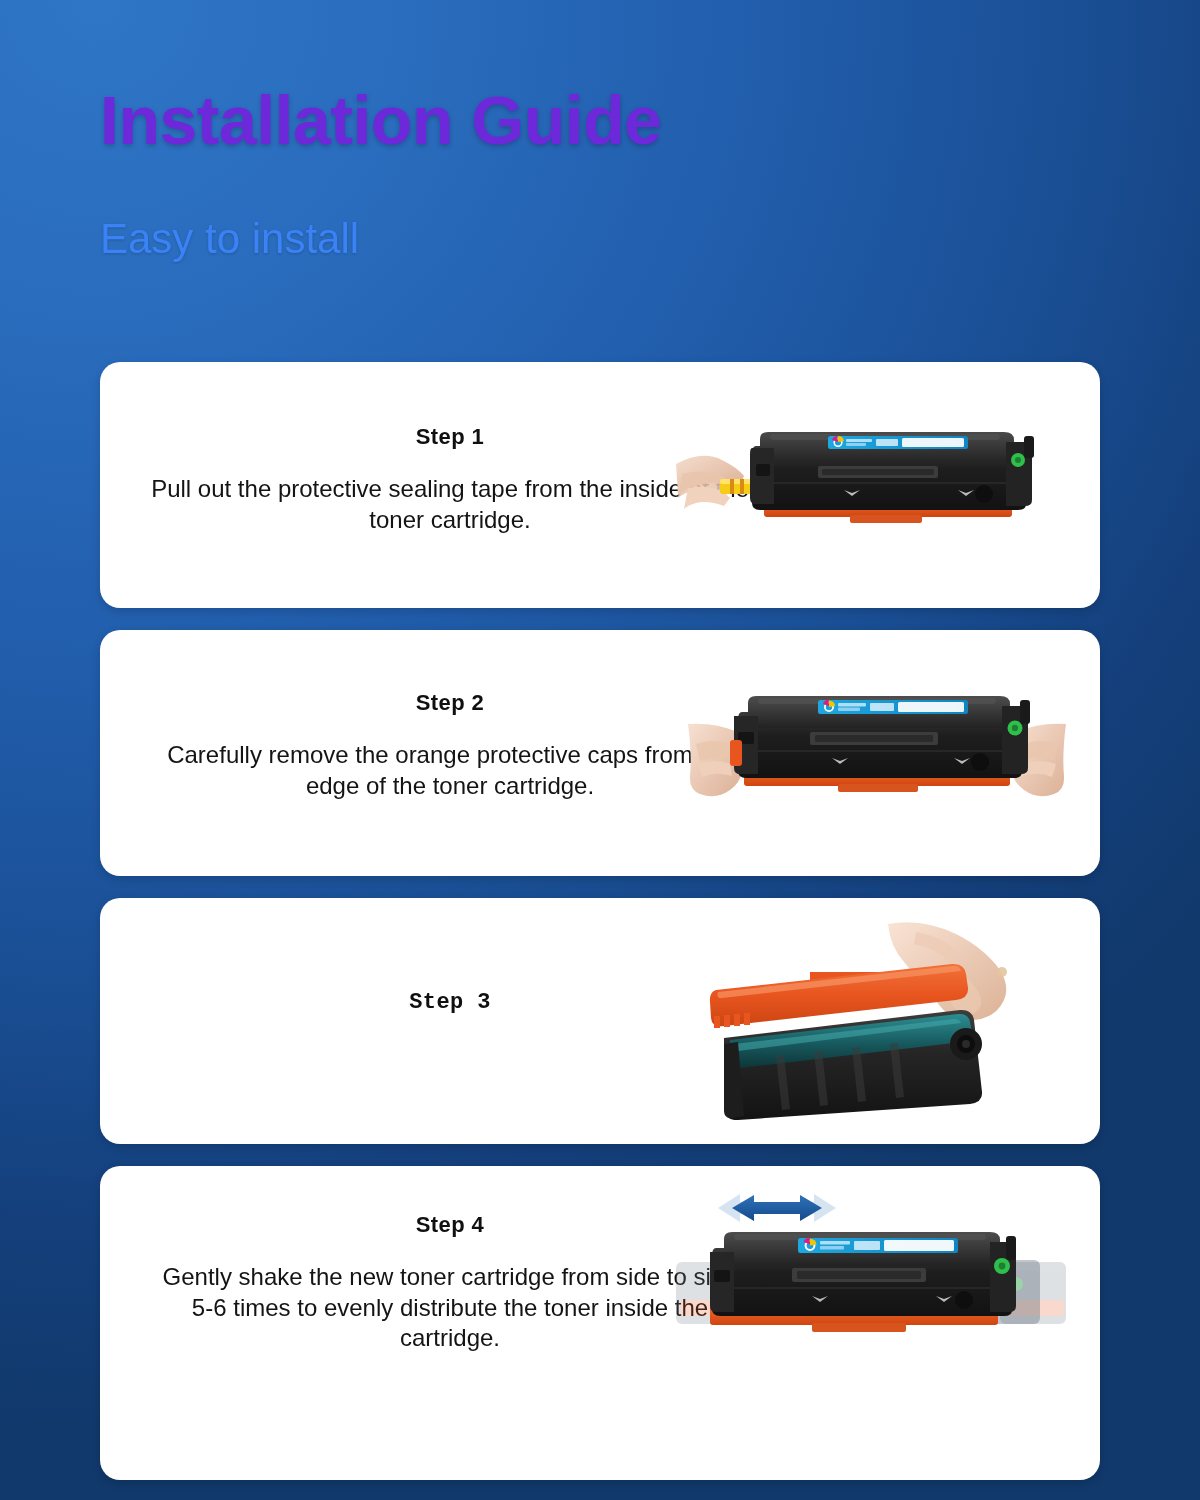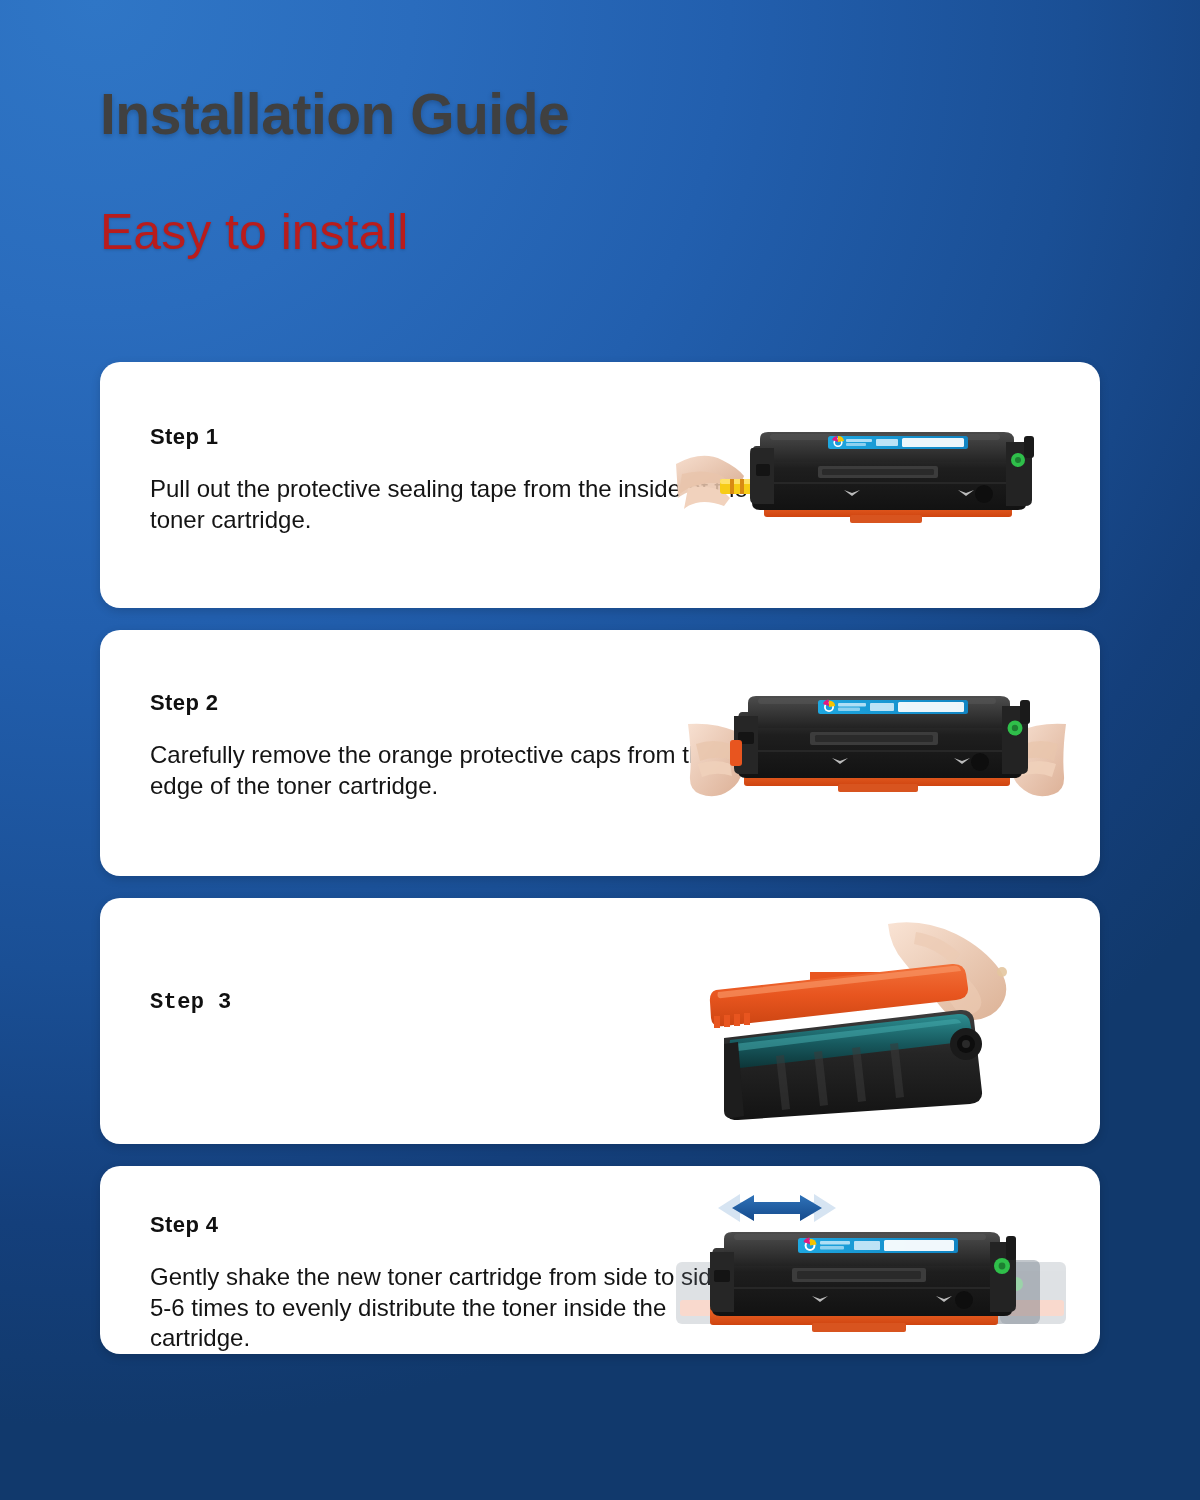--- a/index.html
+++ b/index.html
@@ -15,31 +15,31 @@
     background:
       radial-gradient(120% 95% at 8% 0%, #2f76c6 0%, #2a6cbd 22%, #225fae 44%, #1a4f95 68%, #143f7b 86%, #11396c 100%);
   }
 
   .page { position:relative; width:1200px; height:1500px; }
 
   
   .header { position:absolute; left:100px; top:86px; width:1000px; }
 
   .main-title {
-    color:#404040;
-    font-size:57px;
+    color:#6d28d9;
+    font-size:68px;
     font-weight:bold;
     letter-spacing:-0.5px;
     line-height:1.0;
     text-shadow:0 2px 5px rgba(0,0,0,0.22);
   }
 
   .sub-title {
-    color:#b91c1c;
-    font-size:50px;
+    color:#3b82f6;
+    font-size:42px;
     font-weight:normal;
     line-height:1.0;
     margin-top:64px;
     text-shadow:0 1px 3px rgba(0,0,0,0.18);
   }
 
   
   .cards { position:absolute; left:100px; top:362px; width:1000px; }
 
   .card {
@@ -48,23 +48,23 @@
     background:#ffffff;
     border-radius:20px;
     box-shadow:0 3px 10px rgba(0,0,0,0.16);
     margin-bottom:22px;
     overflow:hidden;
   }
 
   .card-1 { height:246px; }
   .card-2 { height:246px;padding-left:14px; }
   .card-3 { height:246px;font-family:Liberation Mono, monospace; }
-  .card-4 { height:188px;padding-left:43px; }
-
-  .card-text { position:absolute; left:50px; top:0; width:600px; }
+  .card-4 { height:314px;padding-left:43px; }
+
+  .card-text { position:absolute; left:50px; top:0; width:600px;text-align:center; }
 
   .step-label {
     color:#101010;
     font-size:22px;
     font-weight:bold;
     letter-spacing:0.4px;
   }
 
   .step-desc {
     color:#141414;

